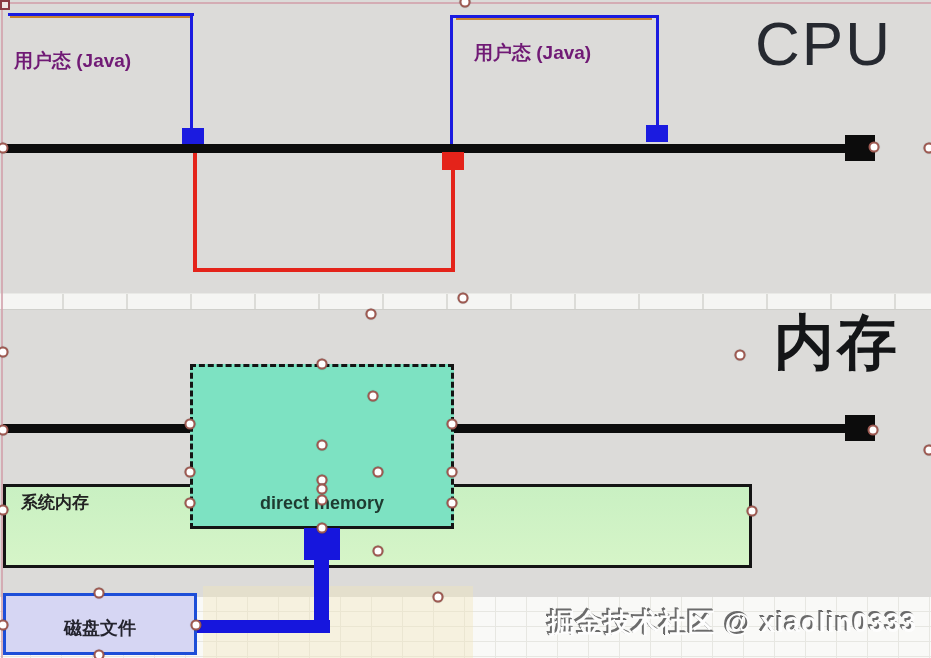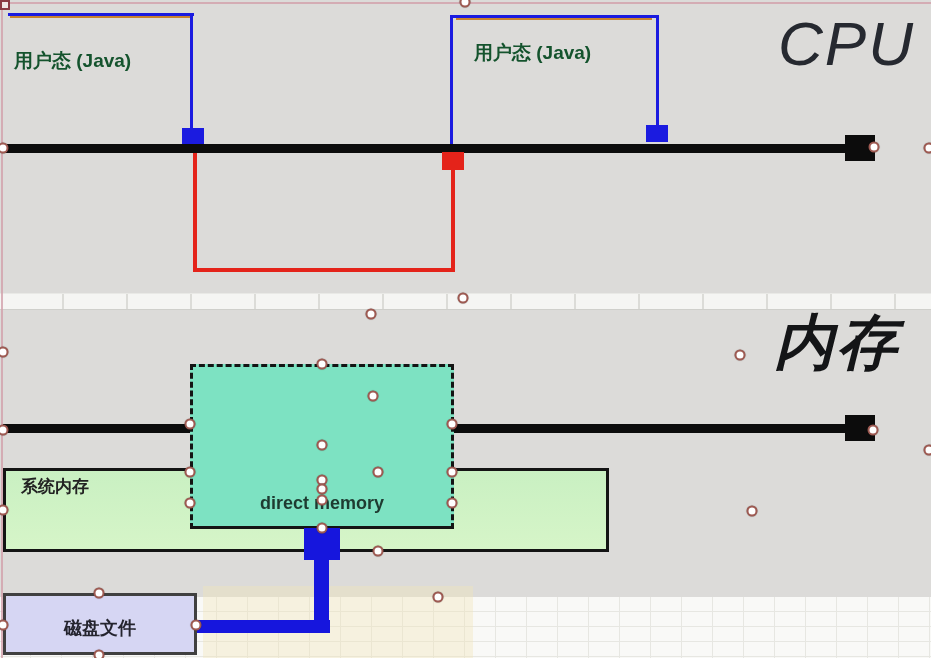--- a/index.html
+++ b/index.html
@@ -24,21 +24,21 @@
     background:#f9f9f7;
     background-image:
       repeating-linear-gradient(90deg, transparent 0 30px, #e7e7e2 30px 31px),
       repeating-linear-gradient(180deg, transparent 0 14px, #e7e7e2 14px 15px);
   }
   .cream-tint { position:absolute; left:203px; top:586px; width:270px; height:72px;
     background:rgba(243,229,185,.38); pointer-events:none; }
 
   
   .hline, .vline { position:absolute; }
-  .label { position:absolute; font-weight:700; color:#14532d; white-space:nowrap; }
+  .label { position:absolute; font-weight:700; color:#701a75; white-space:nowrap; }
 
   
   .blue-h1 { left:8px; top:13px; width:186px; height:3px; }
   .orange-h1 { left:10px; top:16px; width:180px; height:2px; background:#c9822e; }
   .blue-v1 { left:190px; top:13px; width:3px; height:116px; }
   .arrow-down-1 { position:absolute; left:182px; top:128px; width:0; height:0;
     border-left:11px solid transparent; border-right:11px solid transparent; border-top:17px solid; }
   .user-label-1 { left:14px; top:48px; font-size:19px; }
 
   .timeline-bar1 { position:absolute; left:3px; top:144px; width:844px; height:9px; }
@@ -53,42 +53,42 @@
   .kernel-label { left:228px; top:207px; font-size:19px; }
 
   .blue-v2a { left:450px; top:15px; width:3px; height:129px; }
   .blue-h2 { left:450px; top:15px; width:209px; height:3px; }
   .orange-h2 { left:456px; top:18px; width:196px; height:2px; background:#c9822e; }
   .blue-v2b { left:656px; top:15px; width:3px; height:111px; }
   .arrow-down-2 { position:absolute; left:646px; top:125px; width:0; height:0;
     border-left:11px solid transparent; border-right:11px solid transparent; border-top:17px solid; }
   .user-label-2 { left:474px; top:40px; font-size:19px; }
 
-  .cpu-title { position:absolute; left:755px; top:8px; width:160px; text-align:right;
-    font-size:62px; font-style:italic; font-weight:400; color:#262930; letter-spacing:2px; }
+  .cpu-title { position:absolute; left:755px; top:8px; width:160px; text-align:left;
+    font-size:62px; font-weight:400; color:#262930; letter-spacing:2px; }
 
   
   .java-heap { position:absolute; left:3px; top:312px; width:739px; height:85px;
     border:3px solid #141414; }
   .box-label { position:absolute; left:15px; top:4px; font-size:17px; font-weight:700; color:#222; }
   .timeline-bar2 { position:absolute; left:3px; top:424px; width:844px; height:9px; }
   .timeline-head2 { position:absolute; left:845px; top:415px; width:0; height:0;
     border-top:13px solid transparent; border-bottom:13px solid transparent; border-left:30px solid; }
-  .sys-mem { position:absolute; left:3px; top:468px; width:606px; height:84px;
+  .sys-mem { position:absolute; left:3px; top:484px; width:749px; height:84px;
     border:3px solid #141414;
     background:linear-gradient(180deg,#c9f0c2 0%,#d6f5c8 100%); }
   .direct-mem { position:absolute; left:190px; top:364px; width:264px; height:165px;
     border:3px dashed #141414; border-bottom:3px solid #141414; }
   .direct-label { position:absolute; left:0; right:0; bottom:12px; text-align:center;
     font-size:18px; font-weight:700; color:#1e3b31; }
   .mem-title { position:absolute; left:752px; top:303px; width:170px; text-align:center;
-    font-size:60px; font-style:italic; font-weight:700; color:#141517; letter-spacing:3px; }
+    font-size:60px; font-weight:700; color:#141517; letter-spacing:3px; }
 
   .disk-file { position:absolute; left:3px; top:593px; width:194px; height:62px;
-    border:3px solid #404040; }
+    border:3px solid #1d4ed8; }
   .disk-label { position:absolute; left:0; right:0; top:20px; text-align:center;
     font-size:18px; font-weight:700; color:#24242e; }
 
   .copy-h { position:absolute; left:196px; top:620px; width:134px; height:13px; }
   .copy-v { position:absolute; left:314px; top:558px; width:15px; height:75px; }
   .copy-head { position:absolute; left:304px; top:528px; width:0; height:0;
     border-left:18px solid transparent; border-right:18px solid transparent; border-bottom:32px solid; }
 
   
   .watermark { position:absolute; right:14px; top:605px; font-size:27px; font-weight:700;
@@ -150,20 +150,21 @@
   <div class="mem-title">内存</div>
 
   <div class="copy-h" style="background: rgb(22, 22, 221);"></div>
   <div class="copy-v" style="background: rgb(22, 22, 221);"></div>
   <div class="copy-head" style="border-color: rgb(22, 22, 221);"></div>
 
   <div class="disk-file" style="background: rgb(214, 214, 243);">
     <div class="disk-label">磁盘文件</div>
   </div>
 
+  <div class="watermark">掘金技术社区 @ xiaolin0333</div>
 
   <div id="handles">
       <div class="handle" style="left: 465px; top: 2px;"></div>
       <div class="handle" style="left: 3px; top: 148px;"></div>
       <div class="handle" style="left: 874px; top: 147px;"></div>
       <div class="handle" style="left: 929px; top: 148px;"></div>
       <div class="handle" style="left: 371px; top: 314px;"></div>
       <div class="handle" style="left: 463px; top: 298px;"></div>
       <div class="handle" style="left: 3px; top: 352px;"></div>
       <div class="handle" style="left: 740px; top: 355px;"></div>

